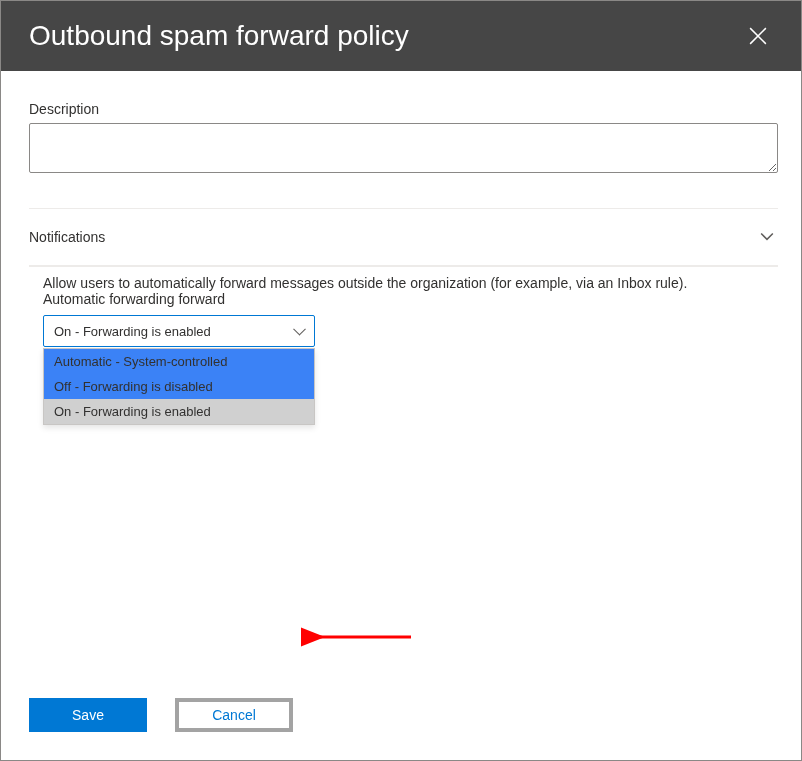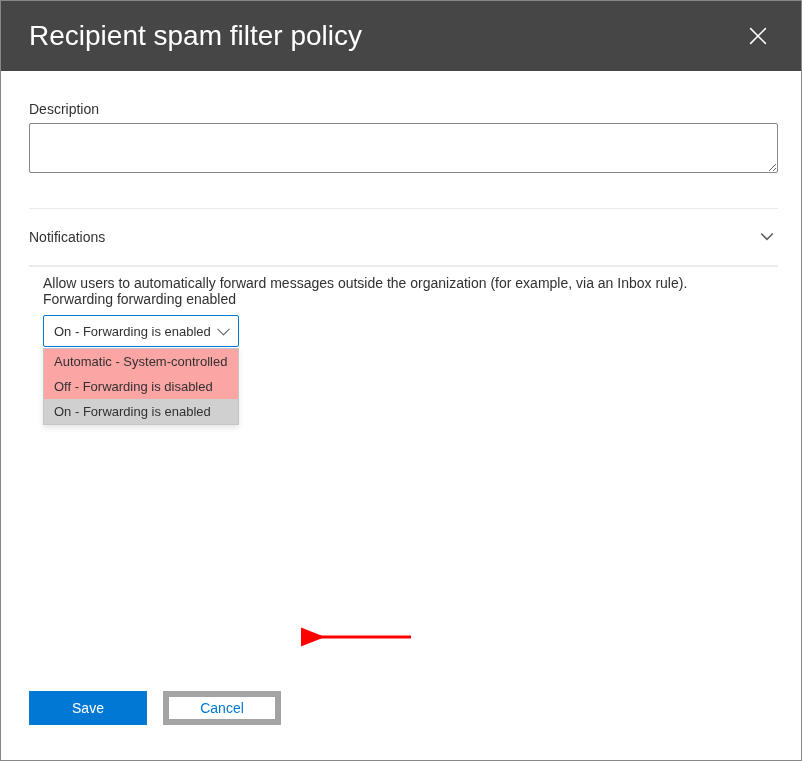--- a/index.html
+++ b/index.html
@@ -92,21 +92,21 @@
   }
   .forwarding-desc {
     font-size: 14px;
   }
   .forwarding-label {
     font-size: 14px;
     margin-bottom: 8px;
   }
   .select-wrap {
     position: relative;
-    width: 196px;
+    width: 272px;
   }
   .select-box {
     width: 100%;
     height: 32px;
     border: 1px solid #0078d4;
     border-radius: 2px;
     background: #fff;
     padding: 0 26px 0 10px;
     font-size: 13px;
     cursor: pointer;
@@ -124,68 +124,68 @@
     border-right: 1.5px solid #605e5c;
     border-bottom: 1.5px solid #605e5c;
     transform: translateY(-70%) rotate(45deg);
   }
   .dropdown {
     position: absolute;
     top: 33px;
     left: 0;
     width: 100%;
     border: 1px solid #c8c6c4;
-    background: #fca5a5;
+    background: #3b82f6;
     box-shadow: 0 3px 6px rgba(0,0,0,0.1);
     z-index: 2;
   }
   .dropdown-item {
     padding: 5px 10px;
     font-size: 13px;
     cursor: pointer;
   }
   .dropdown-item.selected {
     background: #d0d0d0;
   }
   .arrow-annotation {
     position: absolute;
     left: 300px;
     top: 551px;
     pointer-events: none;
   }
   .footer {
-    padding: 0 28px 35px 28px;
-    display: flex;
-    gap: 16px;
+    padding: 0 28px 28px 28px;
+    display: flex;
+    gap: 28px;
   }
   .btn {
     min-width: 118px;
     height: 34px;
     font-size: 14px;
     cursor: pointer;
     border-radius: 0;
     font-family: inherit;
   }
   .btn-primary {
     background: #0078d4;
     color: #fff;
     border: 1px solid #0078d4;
   }
   .btn-secondary {
     background: #fff;
     color: #0078d4;
-    border: 6px solid #a3a3a3;
+    border: 4px solid #a3a3a3;
   }
 </style>
 </head>
 <body>
 
 <div class="panel">
   <div class="header">
-    <div class="header-title">Recipient spam filter policy</div>
+    <div class="header-title">Outbound spam forward policy</div>
     <button class="close-btn">
       <svg viewBox="0 0 16 16">
           <path d="M1 1 L15 15 M15 1 L1 15" stroke="#fff" stroke-width="1.3" fill="none"></path>
         </svg>
     </button>
   </div>
 
   <div class="body">
 
     <div class="field-label">Description</div>
@@ -204,21 +204,21 @@
     </div>
 
     <hr class="section-divider">
 
 
     <hr class="section-divider">
 
 
     <div class="forwarding-body">
       <div class="forwarding-desc">Allow users to automatically forward messages outside the organization (for example, via an Inbox rule).</div>
-      <div class="forwarding-label">Forwarding forwarding enabled</div>
+      <div class="forwarding-label">Automatic forwarding forward</div>
       <div class="select-wrap">
         <div class="select-box">
           <span>On - Forwarding is enabled</span>
         </div>
         <div class="dropdown">
           <div class="dropdown-item">Automatic - System-controlled</div>
           <div class="dropdown-item">Off - Forwarding is disabled</div>
           <div class="dropdown-item selected">On - Forwarding is enabled</div>
         </div>
       </div>

